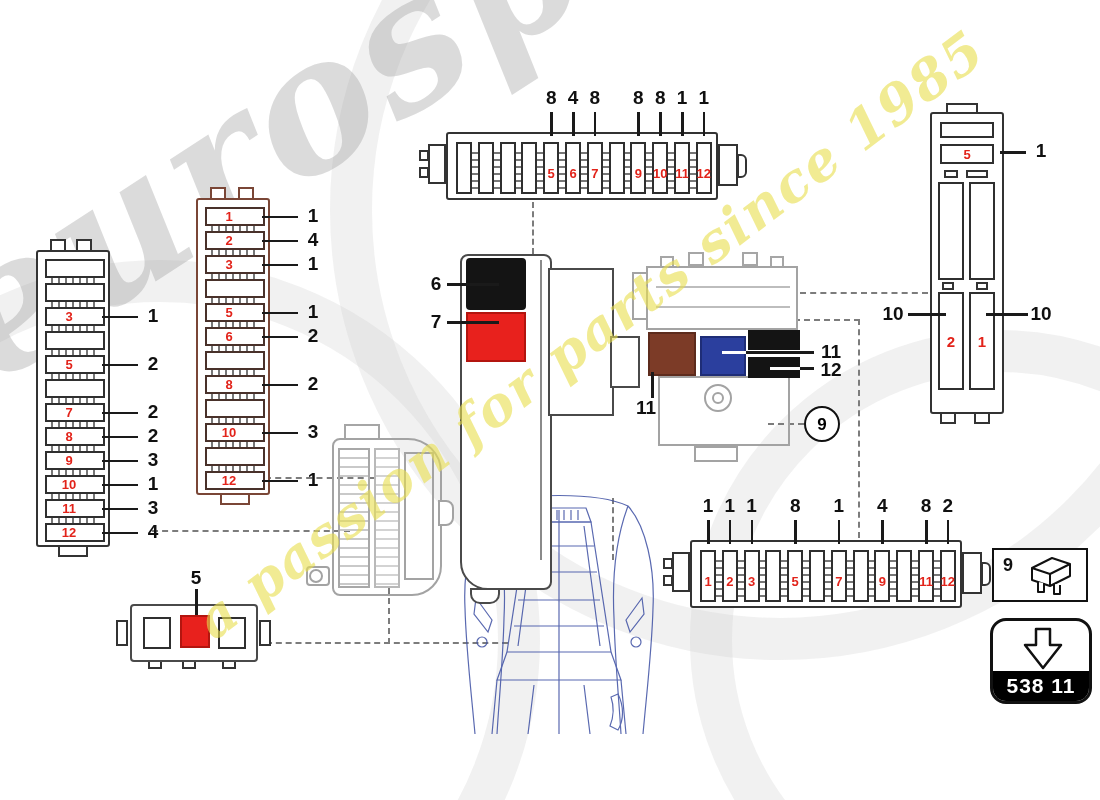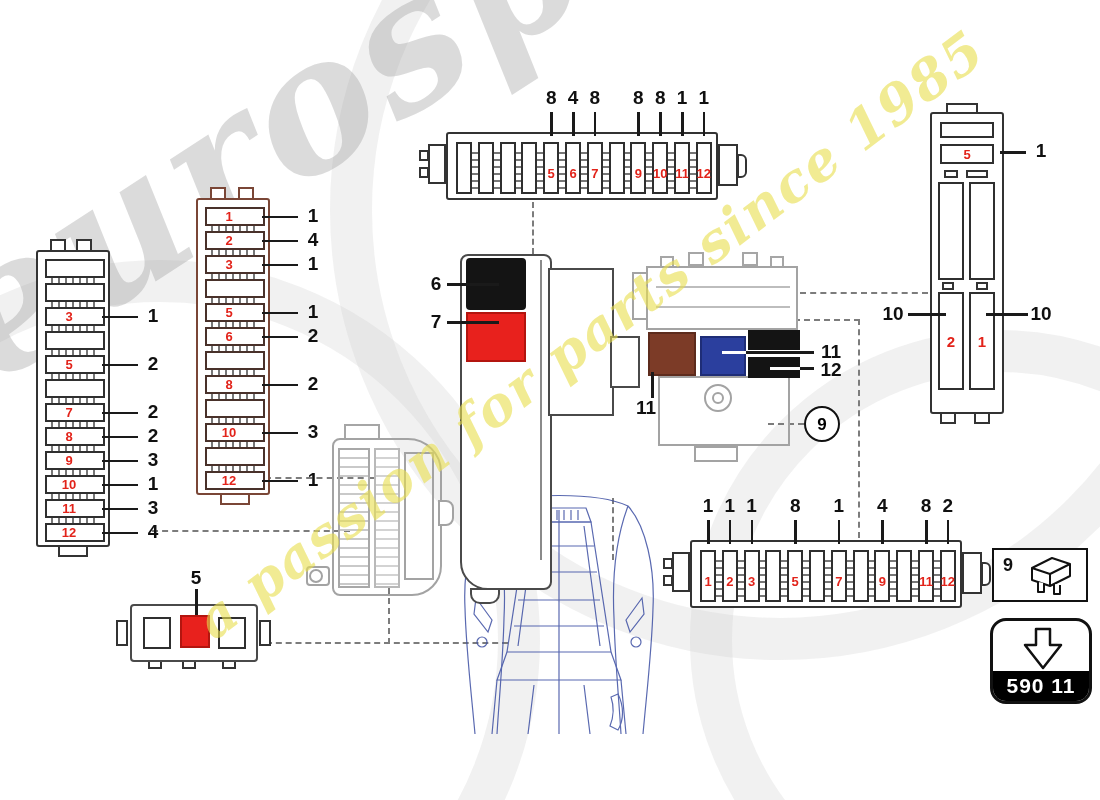--- a/index.html
+++ b/index.html
@@ -435,17 +435,17 @@
         <path d="M16,30 v10 h6 v-9"></path>
         <path d="M32,32 v10 h6 v-9"></path>
       </g>
     </svg>
   </div>
 
   <div class="part-box" style="left:990px;top:618px;width:102px;height:86px;">
     <svg width="46" height="44" viewBox="0 0 46 44" style="position:absolute;left:27px;top:6px;">
       <path d="M16,2 h14 v16 h11 L23,41 L5,18 h11 Z" fill="#fff" stroke="#111" stroke-width="2.5" stroke-linejoin="round"></path>
     </svg>
-    <div class="part-band">590 11</div>
+    <div class="part-band">538 11</div>
   </div>
 
   <div class="wm-tag">a passion for parts since 1985</div>
 </div>
 
 </body></html>

